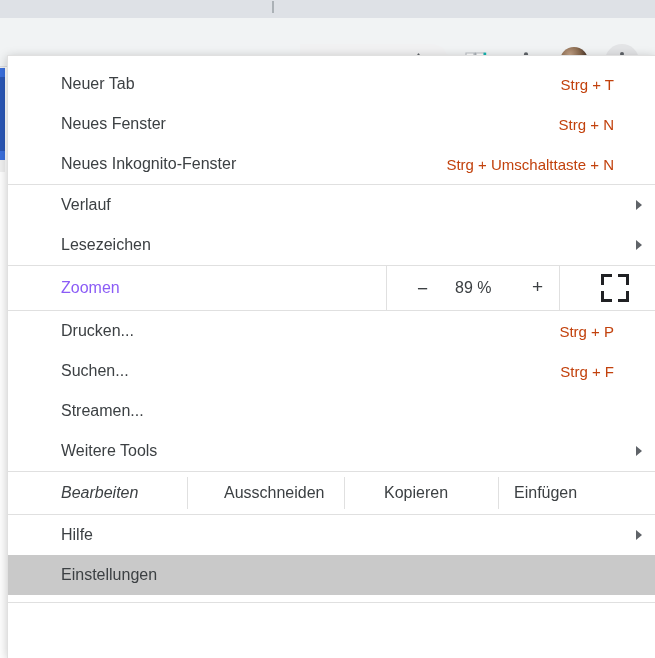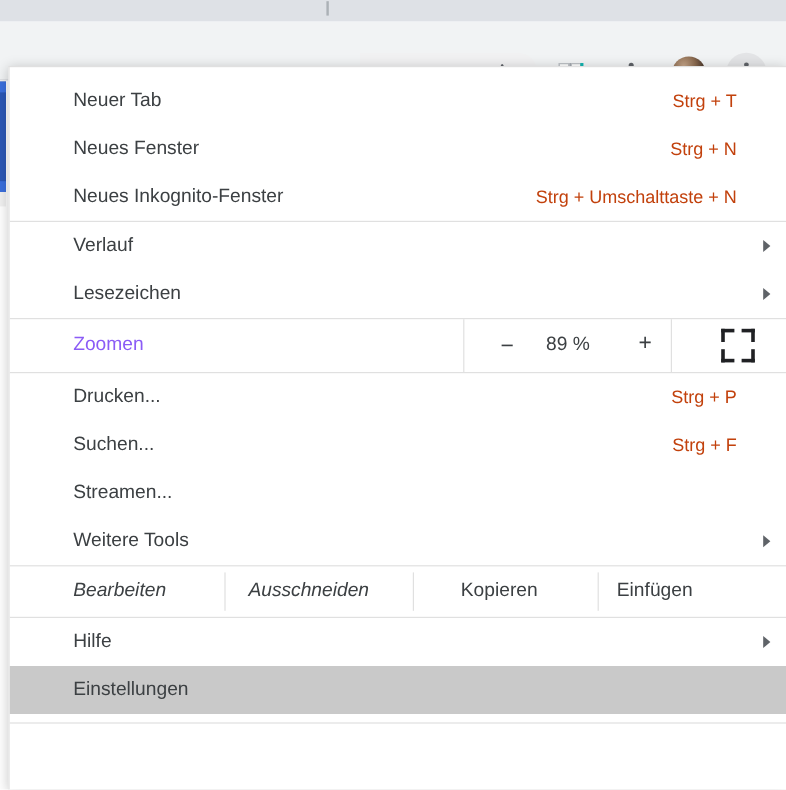--- a/index.html
+++ b/index.html
@@ -372,21 +372,21 @@
         <span class="label">Weitere Tools</span>
         <span class="arrow"></span>
       </div>
     </div>
 
     <div class="divider"></div>
 
     <div class="edit-row">
       <span class="edit-cell" style="left:53px;font-style:italic;">Bearbeiten</span>
       <span class="edit-vsep" style="left:179px;"></span>
-      <span class="edit-cell" style="left:199px;font-style:italic;">Ausschneiden</span>
+      <span class="edit-cell" style="left:216px;">Ausschneiden</span>
       <span class="edit-vsep" style="left:336px;"></span>
       <span class="edit-cell" style="left:376px;">Kopieren</span>
       <span class="edit-vsep" style="left:490px;"></span>
       <span class="edit-cell" style="left:506px;">Einfügen</span>
     </div>
 
     <div class="divider"></div>
 
     <div class="section">
       <div class="row">

